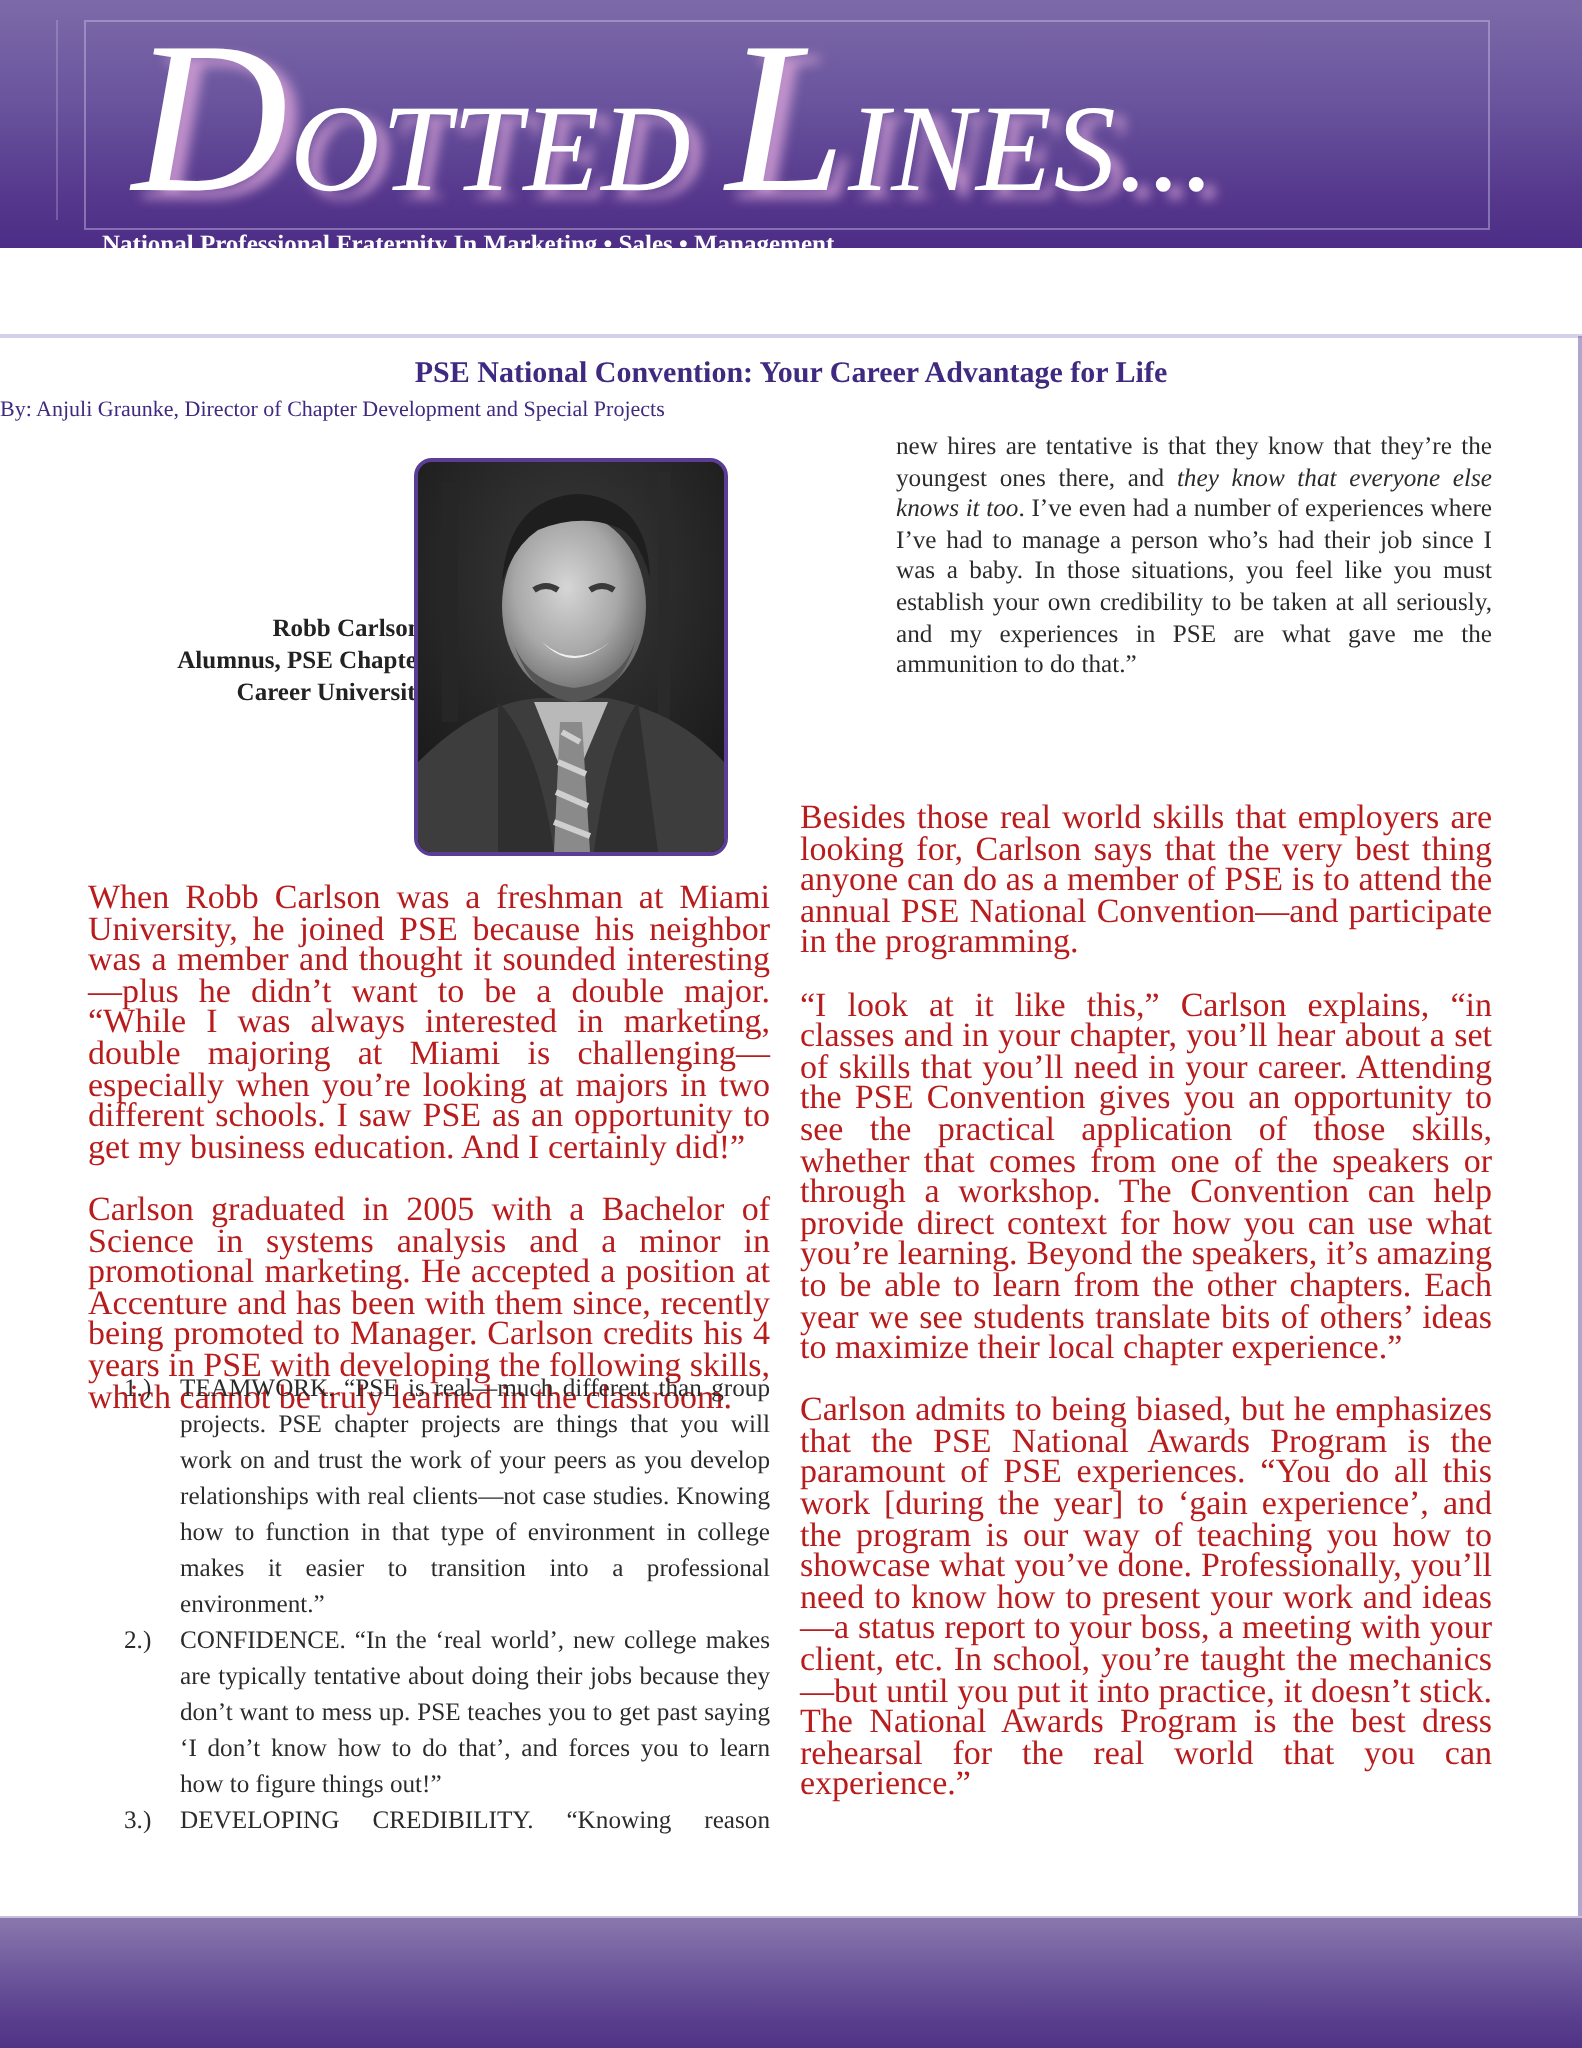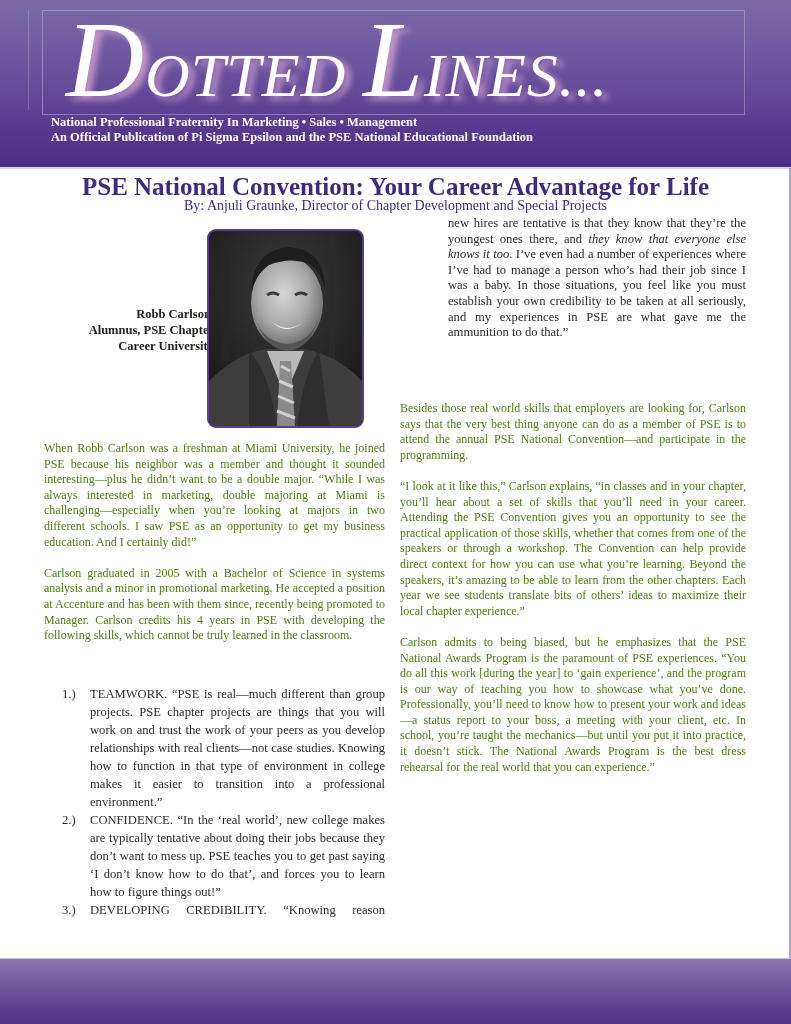--- a/index.html
+++ b/index.html
@@ -3,21 +3,21 @@
 <meta charset="utf-8">
 <style>
   html, body { margin: 0; padding: 0; }
   body {
     width: 791px; height: 1024px; position: relative; overflow: hidden;
     background: #ffffff;
     font-family: "Liberation Serif", "DejaVu Serif", serif;
     color: #2a2a2a;
   }
   .masthead {
-    position: absolute; left: 0; top: 0; width: 791px; height: 168px;
+    position: absolute; left: 0; top: 0; width: 791px; height: 124px;
     background: linear-gradient(180deg, #7c6aa8 0%, #6a559e 40%, #55378c 80%, #4d2d86 100%);
     overflow: hidden;
   }
   .masthead-frame {
     position: absolute; left: 42px; top: 10px; width: 701px; height: 103px;
     border: 1px solid rgba(200,190,230,0.45);
   }
   .masthead-frame2 {
     position: absolute; left: 28px; top: 10px; width: 712px; height: 100px;
     border-left: 1px solid rgba(200,190,230,0.3);
@@ -35,38 +35,38 @@
     position: absolute; left: 51px; top: 115px;
     font-family: "Liberation Serif", "DejaVu Serif", serif;
     font-weight: bold; color: #ffffff; font-size: 12.5px; line-height: 15px;
   }
   .masthead-sub div { white-space: nowrap; }
   .rule-under-masthead { position:absolute; left:0; top:167px; width:791px; height:2px; background:#d8d0e8; }
 
   .headline {
     position: absolute; left: 0; top: 175px; width: 791px; text-align: center;
     font-family: "Liberation Serif", "DejaVu Serif", serif; font-weight: bold;
-    color: #3f2a80; font-size: 25px; line-height: 24px;
+    color: #3f2a80; font-size: 15px; line-height: 24px;
   }
   .byline {
-    position: absolute; left: 0; top: 199px; width: 791px; text-align: center;
-    font-size: 14px; color: #3f2a80; line-height: 13px;
+    position: absolute; left: 0; top: 199px; width: 791px; text-align: left;
+    font-size: 11px; color: #3f2a80; line-height: 13px;
   }
 
   .caption {
     position: absolute; left: 72px; top: 306px; width: 142px; text-align: right;
     font-weight: bold; font-size: 12.5px; line-height: 16px; color: #222;
   }
   .photo {
     position: absolute; left: 207px; top: 229px; width: 153px; height: 195px;
     border: 2px solid #5b3d96; border-radius: 9px; overflow: hidden;
     background: #2a2a2a;
   }
 
-  .col { position: absolute; font-size: 12px; line-height: 15.6px; text-align: justify; color: #4d7c0f; }
+  .col { position: absolute; font-size: 17px; line-height: 15.6px; text-align: justify; color: #b91c1c; }
   .col p { margin: 0 0 15.6px 0; }
   .left-col { left: 44px; top: 441px; width: 341px; }
   .right-col { left: 400px; top: 401px; width: 346px; }
   .cont-block { position: absolute; left: 448px; top: 216px; width: 298px; font-size: 12.6px; line-height: 15.6px; text-align: justify; color:#2b2b2b; }
 
   .list { position: absolute; left: 62px; top: 685px; width: 323px; font-size: 12.6px; line-height: 18px; color:#2b2b2b; }
   .list-item { display: flex; }
   .list-num { width: 28px; flex: none; }
   .list-body { flex: 1; text-align: justify; }
 

